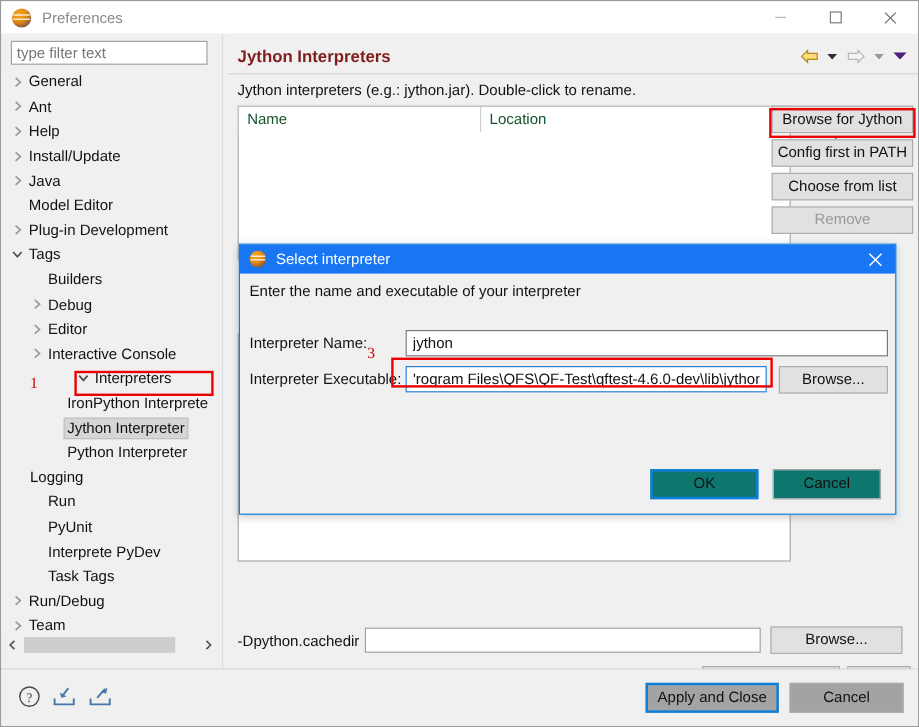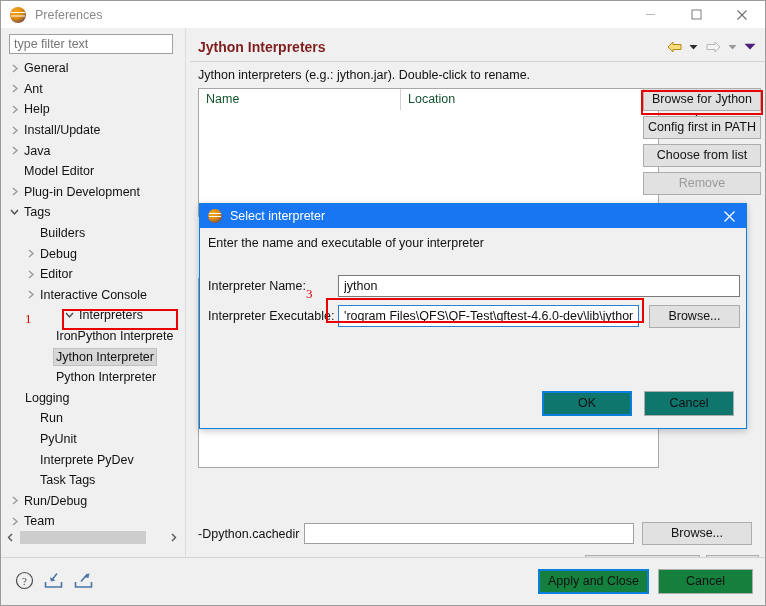--- a/index.html
+++ b/index.html
@@ -344,21 +344,21 @@
   .bb-buttons {
     margin-left: auto;
     margin-right: 14px;
     display: flex;
     gap: 9px;
   }
   .bb-btn {
     height: 25px;
     min-width: 95px;
     box-sizing: border-box;
-    background: #15803d;
+    background: #a3a3a3;
     border: 1px solid #adadad;
     font-family: "Liberation Sans", sans-serif;
     font-size: 12.5px;
     color: #111;
     line-height: 23px;
     text-align: center;
     padding: 0 8px;
   }
   .bb-btn.focused {
     border: 2px solid #0a7fdb;

